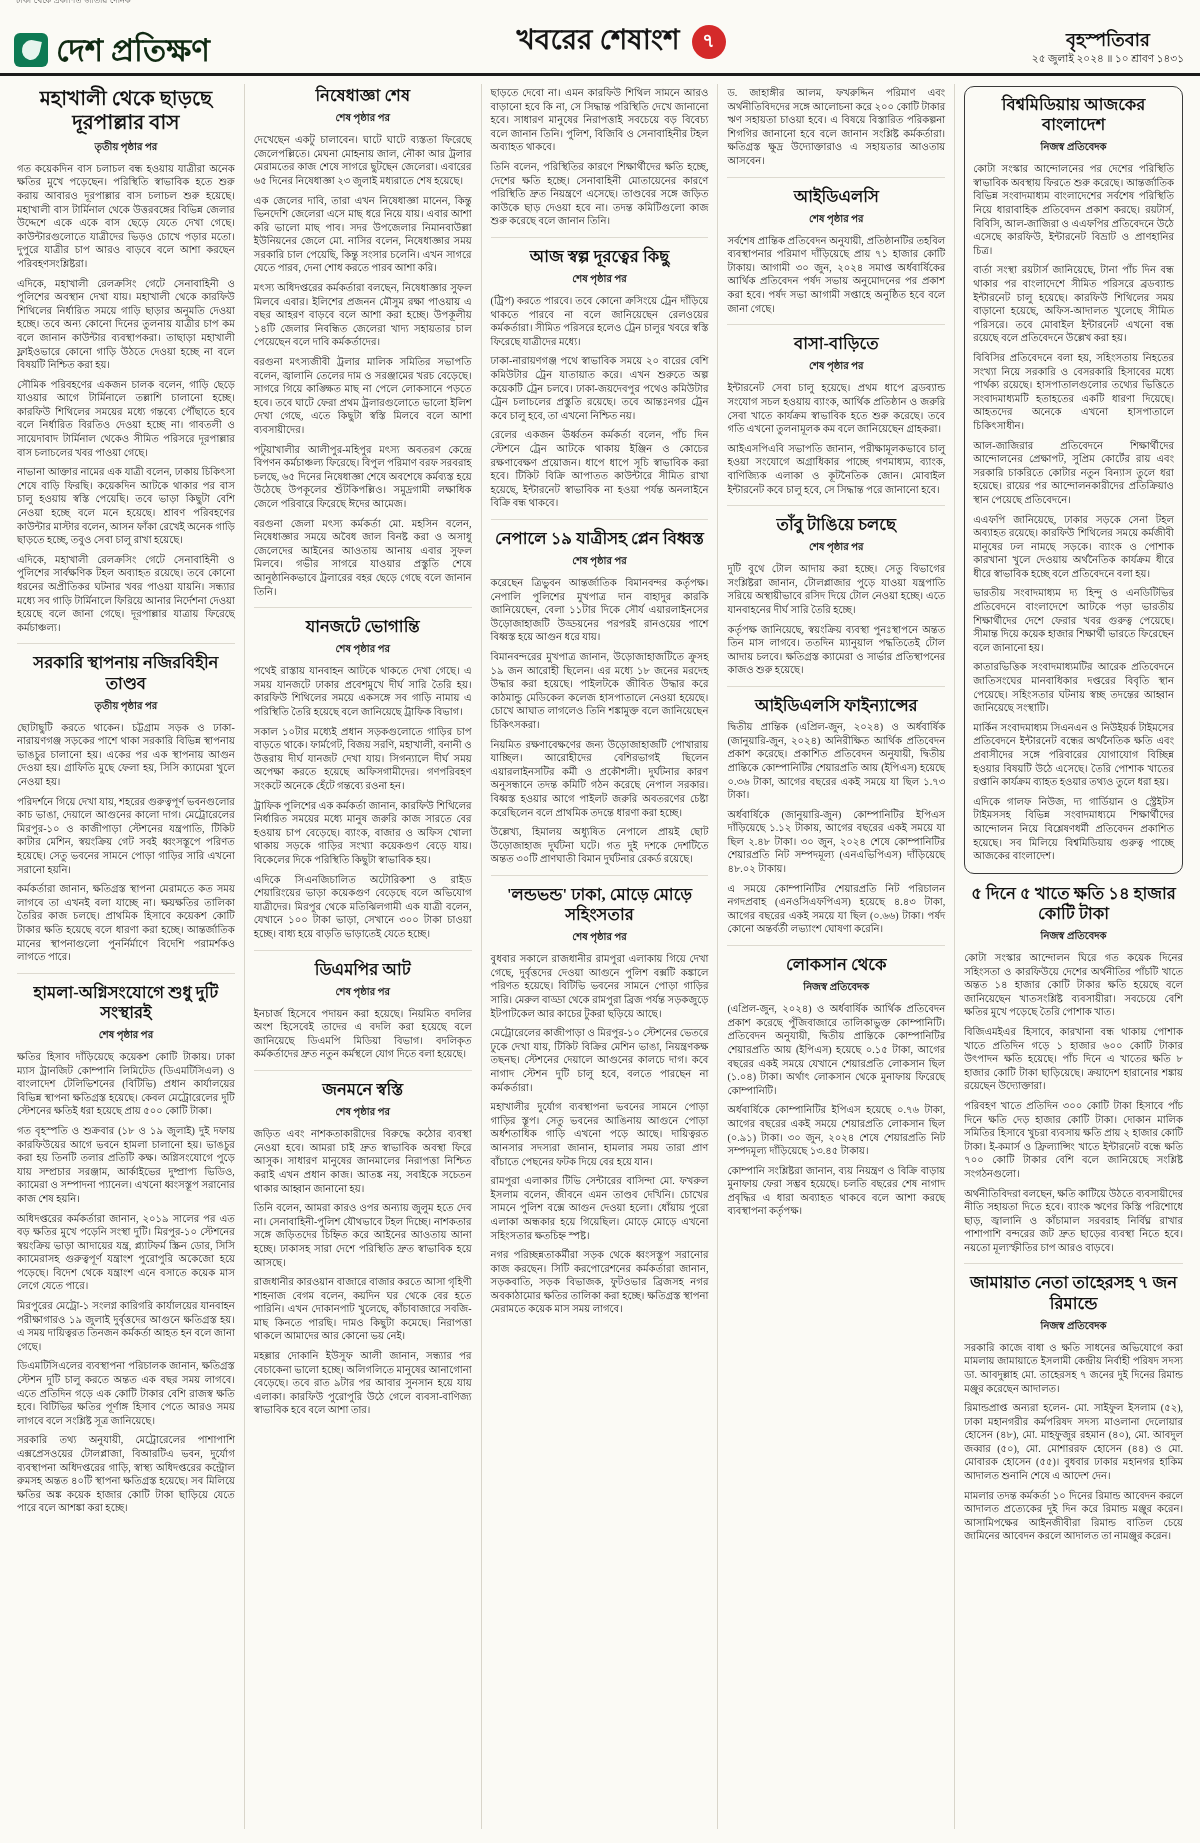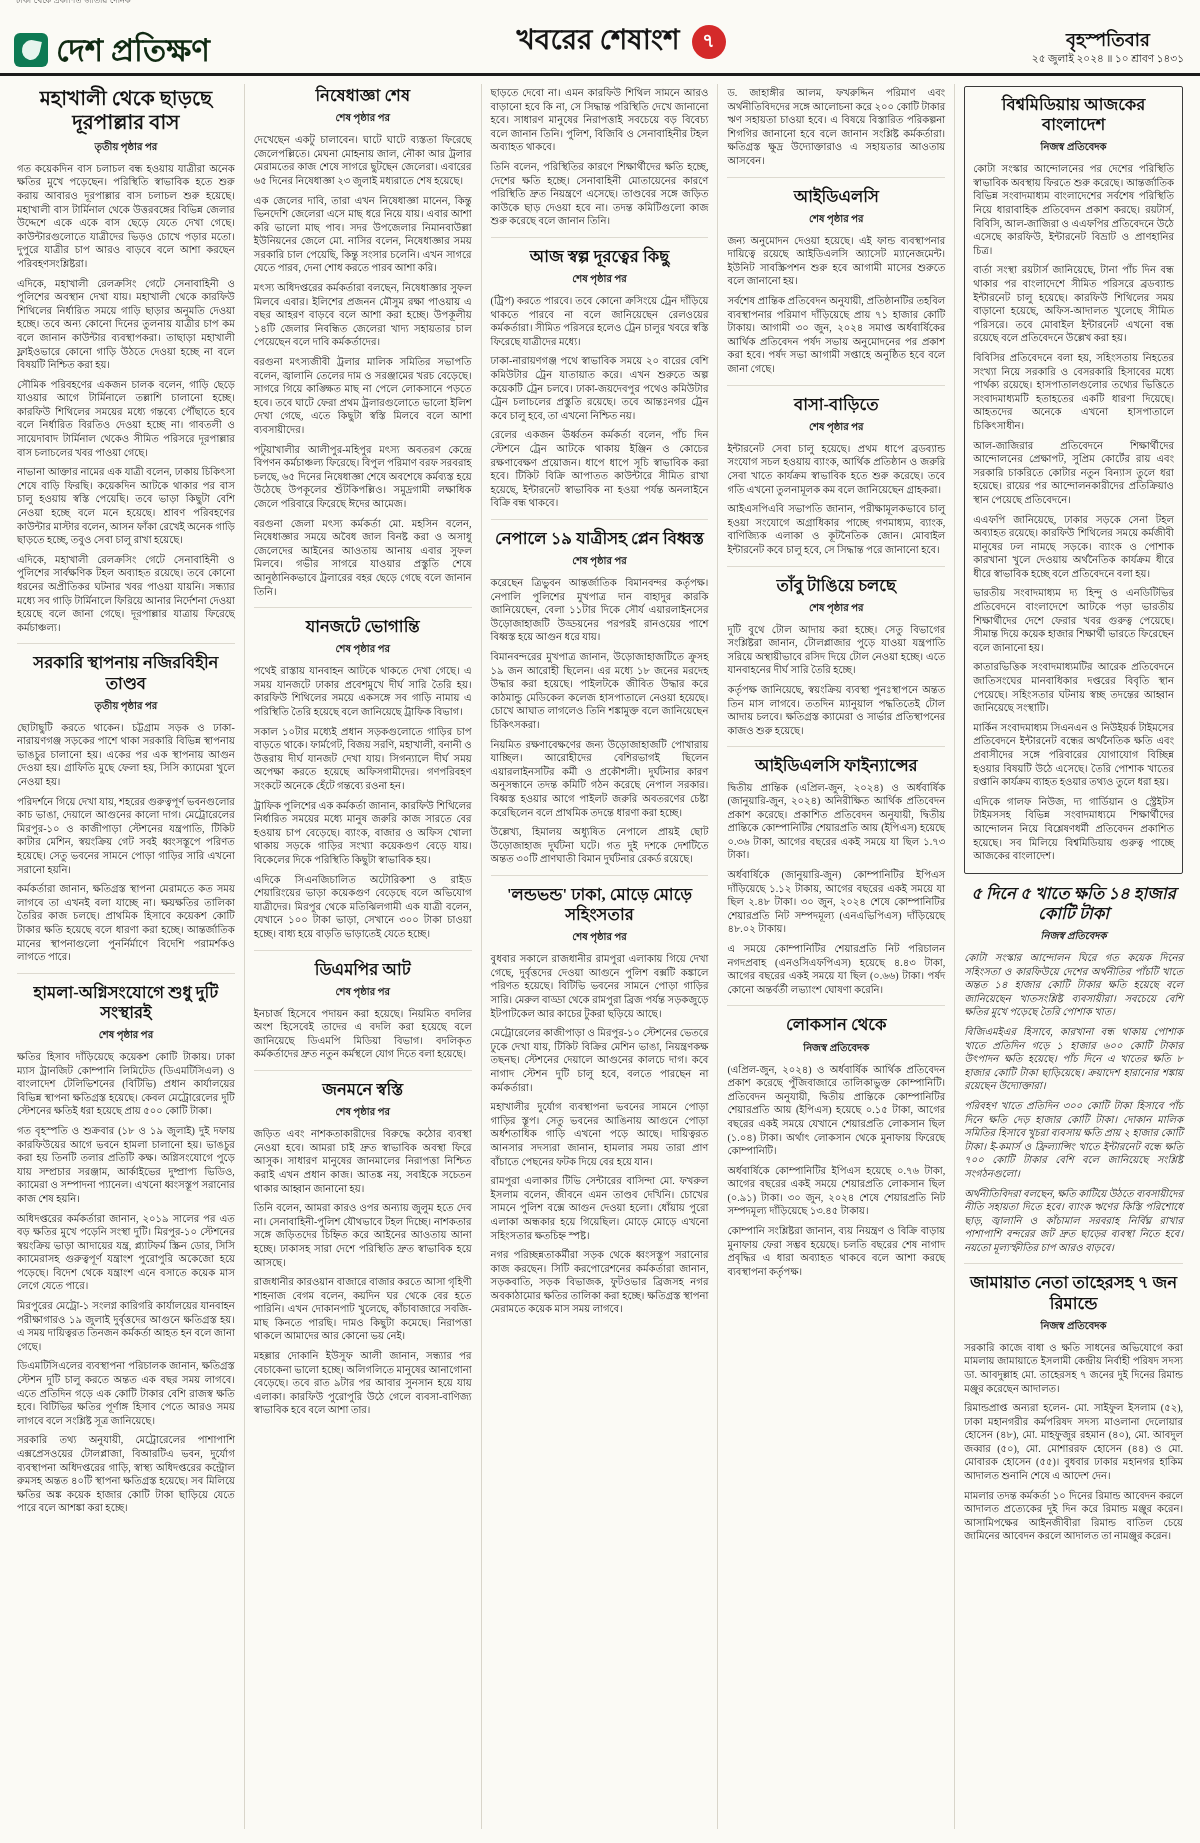--- a/index.html
+++ b/index.html
@@ -64,24 +64,24 @@
   .byline{
     text-align:center;font-weight:700;font-size:10px;color:#222;
     margin:0 0 6px 0;
   }
   .article p{
     font-size:10px;line-height:1.36;text-align:justify;
     margin:0 0 6px 0;color:#1b1b1b;
     word-break:break-word;
   }
   .article.boxed{
-    border:1.6px solid #3a3a3a;border-radius:2px;
+    border:1.6px solid #3a3a3a;border-radius:10px;
     padding:8px 8px 4px 8px;margin-bottom:10px;
   }
-  .article.boxed + .article{border-top:none;margin-top:0;padding-top:0;font-style:italic;}
+  .article.boxed + .article{border-top:none;margin-top:0;padding-top:0;}
 </style>
 </head>
 <body>
 
 <div class="header">
   <div class="mast-block">
     <div class="top-note">ঢাকা থেকে প্রকাশিত জাতীয় দৈনিক</div>
     <div class="mast-row">
       <span class="logo"></span>
       <span class="mast-title">দেশ প্রতিক্ষণ</span>
@@ -189,21 +189,20 @@
         <p>নগর পরিচ্ছন্নতাকর্মীরা সড়ক থেকে ধ্বংসস্তূপ সরানোর কাজ করছেন। সিটি করপোরেশনের কর্মকর্তারা জানান, সড়কবাতি, সড়ক বিভাজক, ফুটওভার ব্রিজসহ নগর অবকাঠামোর ক্ষতির তালিকা করা হচ্ছে। ক্ষতিগ্রস্ত স্থাপনা মেরামতে কয়েক মাস সময় লাগবে।</p>
       </article>
     </div>
     <div class="col">
       <article class="article">
         <p>ড. জাহাঙ্গীর আলম, ফখরুদ্দিন পরিমাণ এবং অর্থনীতিবিদদের সঙ্গে আলোচনা করে ২০০ কোটি টাকার ঋণ সহায়তা চাওয়া হবে। এ বিষয়ে বিস্তারিত পরিকল্পনা শিগগির জানানো হবে বলে জানান সংশ্লিষ্ট কর্মকর্তারা। ক্ষতিগ্রস্ত ক্ষুদ্র উদ্যোক্তারাও এ সহায়তার আওতায় আসবেন।</p>
       </article>
       <article class="article">
         <h2 class="headline md">আইডিএলসি</h2>
         <div class="byline">শেষ পৃষ্ঠার পর</div>
-        <p>জন্য অনুমোদন দেওয়া হয়েছে। এই ফান্ড ব্যবস্থাপনার দায়িত্বে রয়েছে আইডিএলসি অ্যাসেট ম্যানেজমেন্ট। ইউনিট সাবস্ক্রিপশন শুরু হবে আগামী মাসের শুরুতে বলে জানানো হয়।</p>
         <p>সর্বশেষ প্রান্তিক প্রতিবেদন অনুযায়ী, প্রতিষ্ঠানটির তহবিল ব্যবস্থাপনার পরিমাণ দাঁড়িয়েছে প্রায় ৭১ হাজার কোটি টাকায়। আগামী ৩০ জুন, ২০২৪ সমাপ্ত অর্ধবার্ষিকের আর্থিক প্রতিবেদন পর্ষদ সভায় অনুমোদনের পর প্রকাশ করা হবে। পর্ষদ সভা আগামী সপ্তাহে অনুষ্ঠিত হবে বলে জানা গেছে।</p>
       </article>
       <article class="article">
         <h2 class="headline md">বাসা-বাড়িতে</h2>
         <div class="byline">শেষ পৃষ্ঠার পর</div>
         <p>ইন্টারনেট সেবা চালু হয়েছে। প্রথম ধাপে ব্রডব্যান্ড সংযোগ সচল হওয়ায় ব্যাংক, আর্থিক প্রতিষ্ঠান ও জরুরি সেবা খাতে কার্যক্রম স্বাভাবিক হতে শুরু করেছে। তবে গতি এখনো তুলনামূলক কম বলে জানিয়েছেন গ্রাহকরা।</p>
         <p>আইএসপিএবি সভাপতি জানান, পরীক্ষামূলকভাবে চালু হওয়া সংযোগে অগ্রাধিকার পাচ্ছে গণমাধ্যম, ব্যাংক, বাণিজ্যিক এলাকা ও কূটনৈতিক জোন। মোবাইল ইন্টারনেট কবে চালু হবে, সে সিদ্ধান্ত পরে জানানো হবে।</p>
       </article>
       <article class="article">
         <h2 class="headline md">তাঁবু টাঙিয়ে চলছে</h2>

